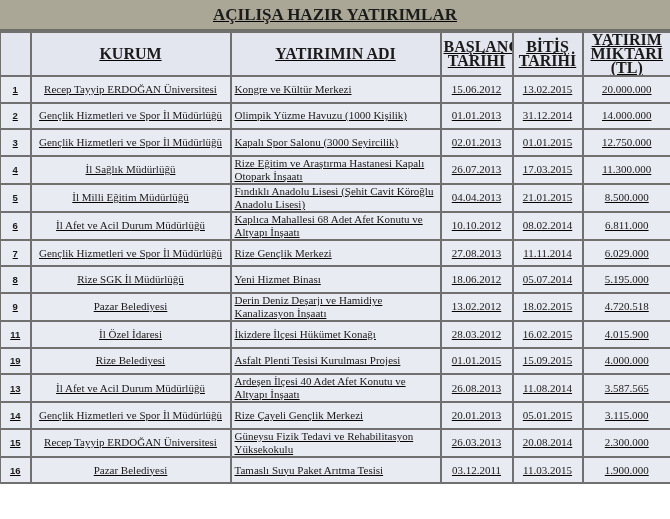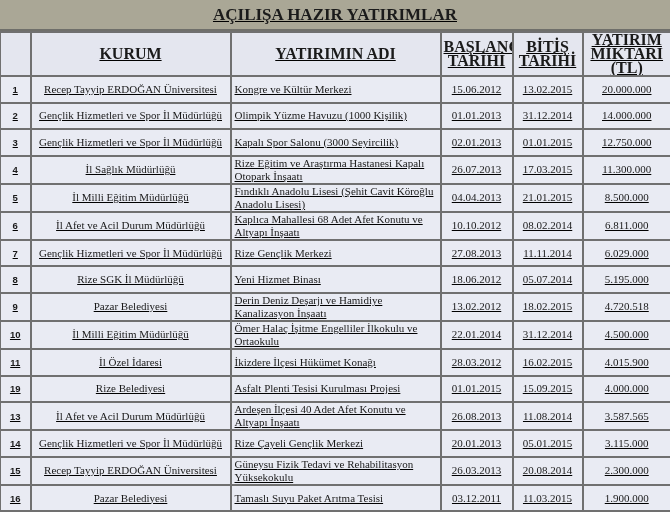--- a/index.html
+++ b/index.html
@@ -155,28 +155,20 @@
         </tr>
         <tr>
           <td class="no">9</td>
           <td class="kurum">Pazar Belediyesi</td>
           <td class="ad">Derin Deniz Deşarjı ve Hamidiye Kanalizasyon İnşaatı</td>
           <td class="date">13.02.2012</td>
           <td class="date">18.02.2015</td>
           <td class="amount">4.720.518</td>
         </tr>
         <tr>
-          <td class="no">10</td>
-          <td class="kurum">İl Milli Eğitim Müdürlüğü</td>
-          <td class="ad">Ömer Halaç İşitme Engelliler İlkokulu ve Ortaokulu</td>
-          <td class="date">22.01.2014</td>
-          <td class="date">31.12.2014</td>
-          <td class="amount">4.500.000</td>
-        </tr>
-        <tr>
           <td class="no">11</td>
           <td class="kurum">İl Özel İdaresi</td>
           <td class="ad">İkizdere İlçesi Hükümet Konağı</td>
           <td class="date">28.03.2012</td>
           <td class="date">16.02.2015</td>
           <td class="amount">4.015.900</td>
         </tr>
         <tr>
           <td class="no">19</td>
           <td class="kurum">Rize Belediyesi</td>

